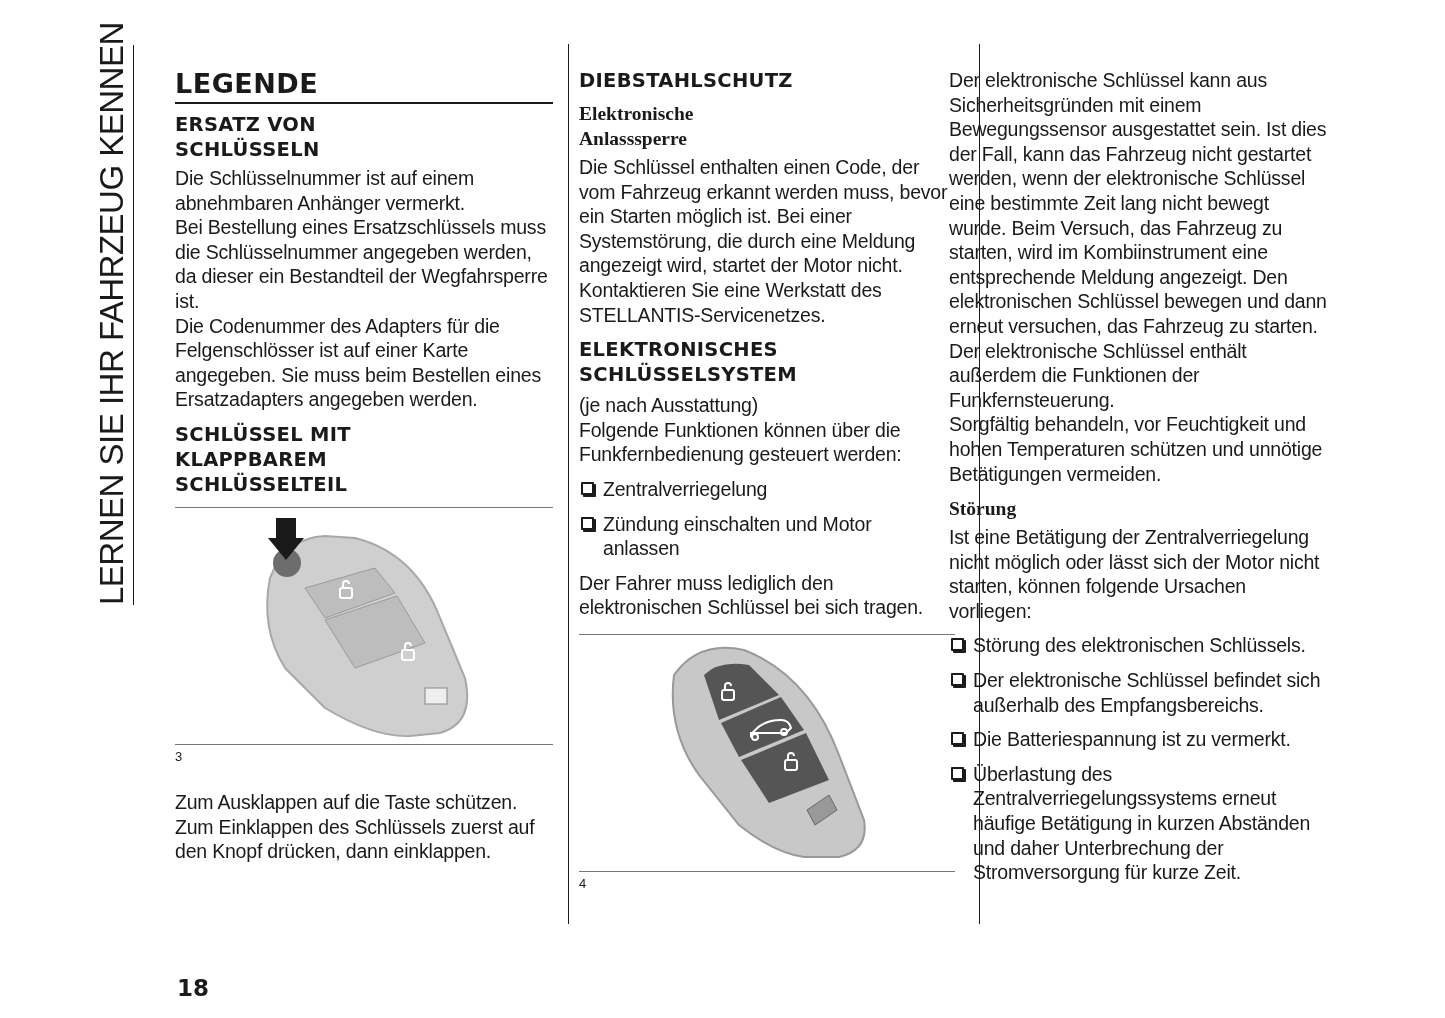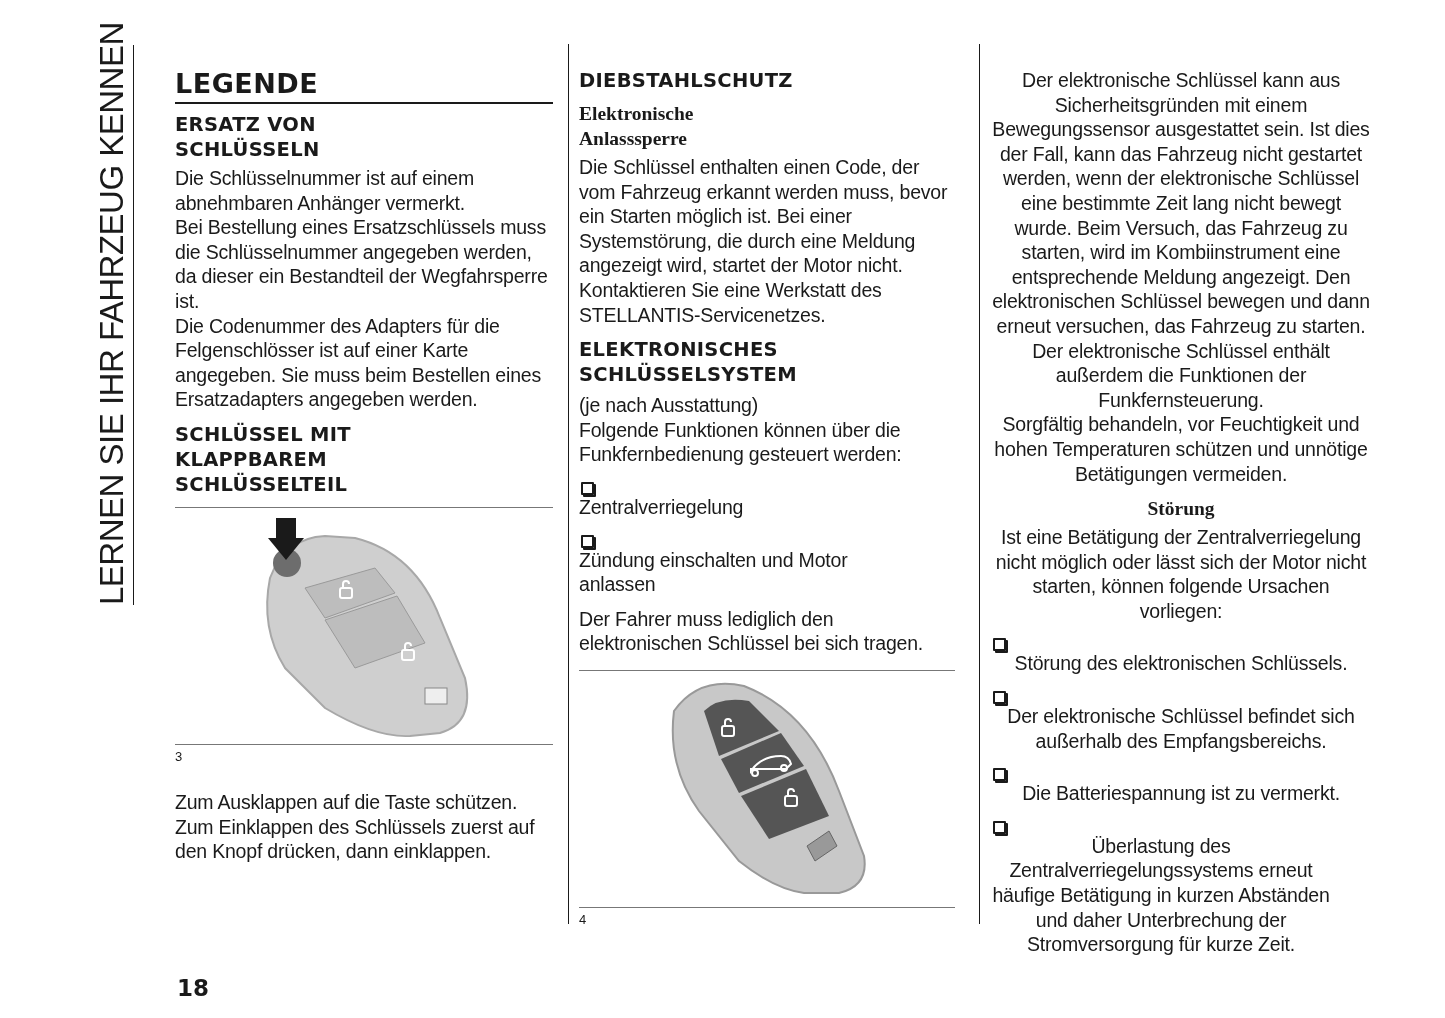--- a/index.html
+++ b/index.html
@@ -5,28 +5,28 @@
   html, body { margin:0; padding:0; background:#ffffff; }
   body { width:1445px; height:1018px; position:relative; overflow:hidden; color:#1a1a1a;
          font-family:"Liberation Sans", sans-serif; }
   .sidebar-title { position:absolute; left:92px; top:45px; width:40px; height:560px; }
   .sidebar-title span { position:absolute; left:0; top:560px; transform-origin:0 0; transform:rotate(-90deg);
          font-size:33px; white-space:nowrap; letter-spacing:-0.5px; font-weight:normal; line-height:40px; color:#1a1a1a; }
   .sidebar-rule { position:absolute; left:133px; top:45px; width:1px; height:560px; background:#1a1a1a; }
   .col { position:absolute; top:44px;margin-top:24px; }
   .col1 { left:175px; width:378px; }
   .col2 { left:579px; width:376px; }
-  .col3 { left:991px; width:380px;text-align:center; }
+  .col3 { left:949px; width:380px; }
   .vrule { position:absolute; top:44px; width:1px; height:880px; background:#1a1a1a; }
   .h1 { font-family:"DejaVu Sans", sans-serif; font-weight:900; font-size:27px; letter-spacing:0.5px; margin:0; line-height:32px; }
   .h1rule { height:2px; background:#1a1a1a; margin:2px 0 8px 0; }
   .h2 { font-family:"DejaVu Sans", sans-serif; font-weight:bold; font-size:19.5px; line-height:25px; margin:0 0 4px 0; letter-spacing:0.3px; }
   .h3 { font-family:Liberation Serif, serif; font-weight:bold; font-size:19.5px; line-height:25px; margin:0 0 4px 0; }
   p { margin:0; font-size:19.5px; line-height:24.6px; letter-spacing:-0.2px; }
-  .bullet { display:flex; font-size:19.5px; line-height:24.6px; margin:10px 0; letter-spacing:-0.2px;flex-direction:column; }
+  .bullet { display:flex; font-size:19.5px; line-height:24.6px; margin:10px 0; letter-spacing:-0.2px; }
   .bullet .box { flex:0 0 auto; width:13px; height:13px; border:2px solid #1a1a1a; border-radius:1px; margin:5px 9px 0 2px; box-shadow:2px 2px 0 #1a1a1a; box-sizing:border-box; }
   .figure { position:relative; border-top:1px solid #777; border-bottom:1px solid #777; }
   .fig-num { font-size:13px; margin-top:4px; }
   .page-num { position:absolute; left:177px; top:975px; font-family:"DejaVu Sans", sans-serif; font-weight:900; font-size:23px; }
 </style>
 </head>
 <body>
 
 <div class="sidebar-title">
   <span>LERNEN SIE IHR FAHRZEUG KENNEN</span>

